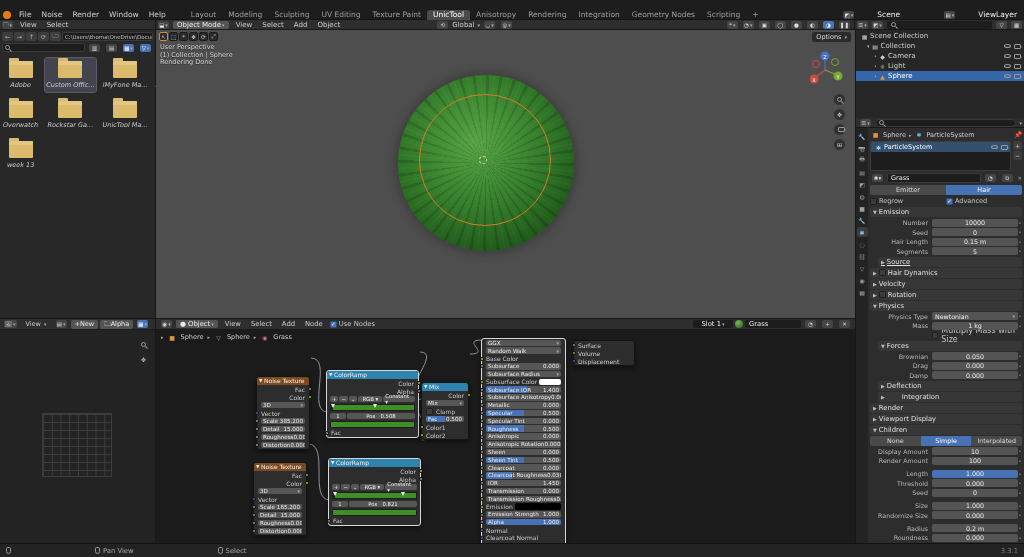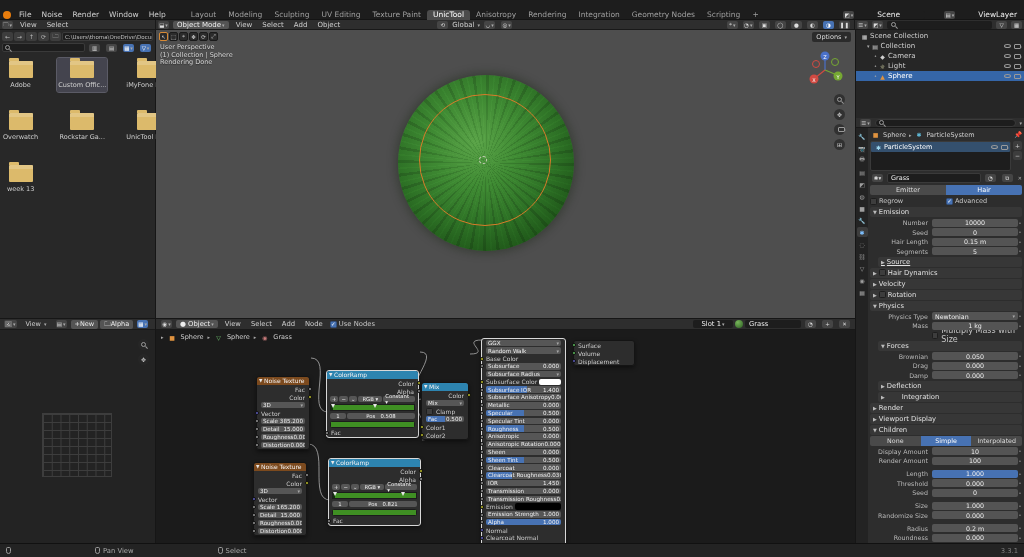--- a/index.html
+++ b/index.html
@@ -23,21 +23,21 @@
   .mag:after{content:"";position:absolute;width:3px;height:1px;background:#9a9a9a;transform:rotate(45deg);left:3px;top:4px;}
   .chk{width:7px;height:7px;border-radius:1.5px;background:#3d3d3d;border:1px solid #1e1e1e;display:inline-flex;align-items:center;justify-content:center;color:#fff;font-size:5.5px;}
   .chk.on{background:#4772b3;border-color:#33507e;}
   
   #fb{left:0;top:30px;width:156px;height:288px;background:#282828;border-right:1px solid #161616;}
   #fb .nav{display:flex;align-items:center;padding:2px 2px;gap:1px;}
   .navbtn{width:11px;height:9px;background:#3d3d3d;border-radius:2px;color:#bbb;font-size:6px;display:flex;align-items:center;justify-content:center;}
   #fb-path{flex:1;background:#1d1d1d;border:1px solid #3a3a3a;border-radius:2px;height:9px;font-size:5.5px;color:#c0c0c0;display:flex;align-items:center;padding:0 2px;overflow:hidden;white-space:nowrap;}
   #fb .searchrow{display:flex;align-items:center;padding:0 2px 2px;gap:2px;}
   #fb-search{flex:1;background:#1d1d1d;border:1px solid #3a3a3a;border-radius:2px;height:9px;display:flex;align-items:center;padding:0 2px;}
-  .fgrid{display:grid;grid-template-columns:repeat(4,1fr);gap:18px;padding:4px 2px;}
+  .fgrid{display:grid;grid-template-columns:repeat(4,1fr);gap:6px;padding:4px 2px;font-style:italic;}
   .ftile{display:flex;flex-direction:column;align-items:center;padding:3px 1px;border-radius:2px;}
   .ftile.sel{background:#44444e;outline:1px solid #5b5b66;}
   .folder{width:24px;height:17px;background:#dcba6b;border-radius:1px;position:relative;margin-bottom:3px;}
   .folder:before{content:"";position:absolute;left:0;top:-3px;width:10px;height:3px;background:#dcba6b;border-radius:1px 1px 0 0;}
   .folder:after{content:"";position:absolute;left:0;top:0;width:100%;height:4px;background:rgba(255,255,255,.18);}
   .fname{font-size:6.5px;color:#cfcfcf;white-space:nowrap;}
   
   #vp{left:156px;top:30px;width:699px;height:288px;background:#4e4e4e;overflow:hidden;}
   #vp-tools{left:3px;top:2px;display:flex;gap:1px;}
   .vtool{width:9px;height:9px;background:#2b2b2b;border:1px solid #1a1a1a;border-radius:2px;color:#cfcfcf;font-size:5.5px;display:flex;align-items:center;justify-content:center;}

